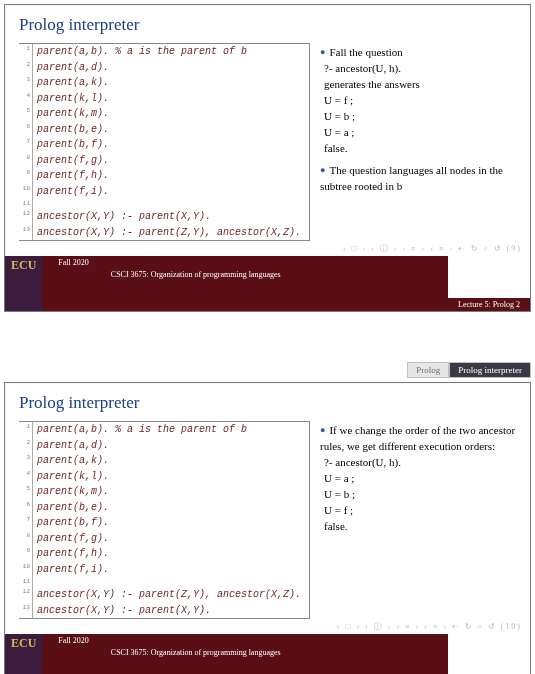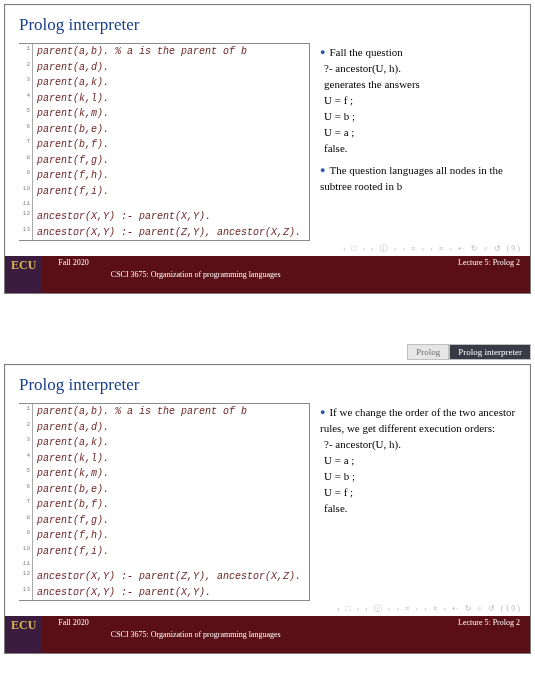--- a/index.html
+++ b/index.html
@@ -100,20 +100,21 @@
   .footer .course {
     background: #5a0e15;
     color: #fff;
     flex: 1;
     padding: 14px 6px;
   }
   .footer .lec {
     background: #5a0e15;
     color: #fff;
     padding: 2px 10px;
+    margin-top: 42px;
   }
   .navdeco {
     text-align: right;
     font-size: 8px;
     color: #bbb;
     padding: 0 8px 2px 0;
     letter-spacing: 2px;
   }
   .tabs {
     display: flex;

